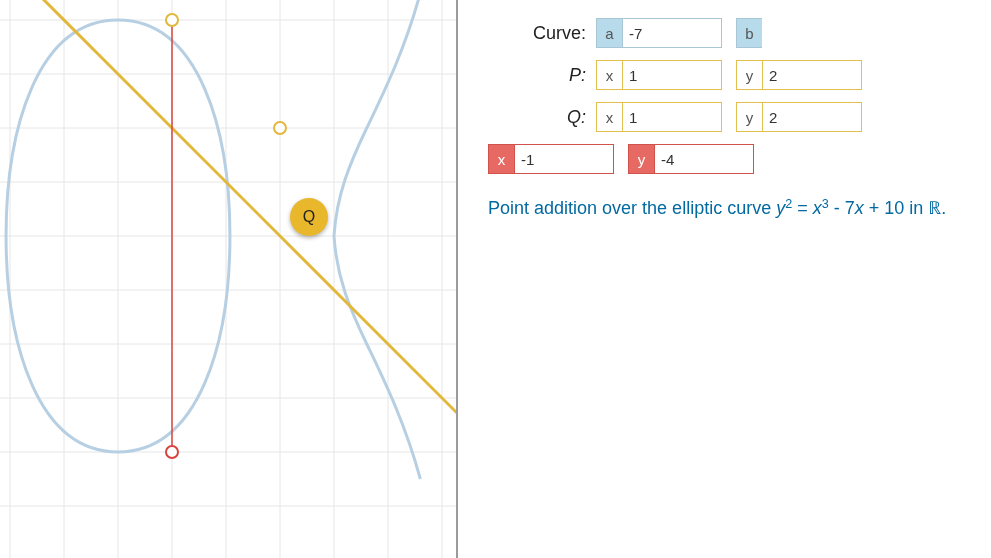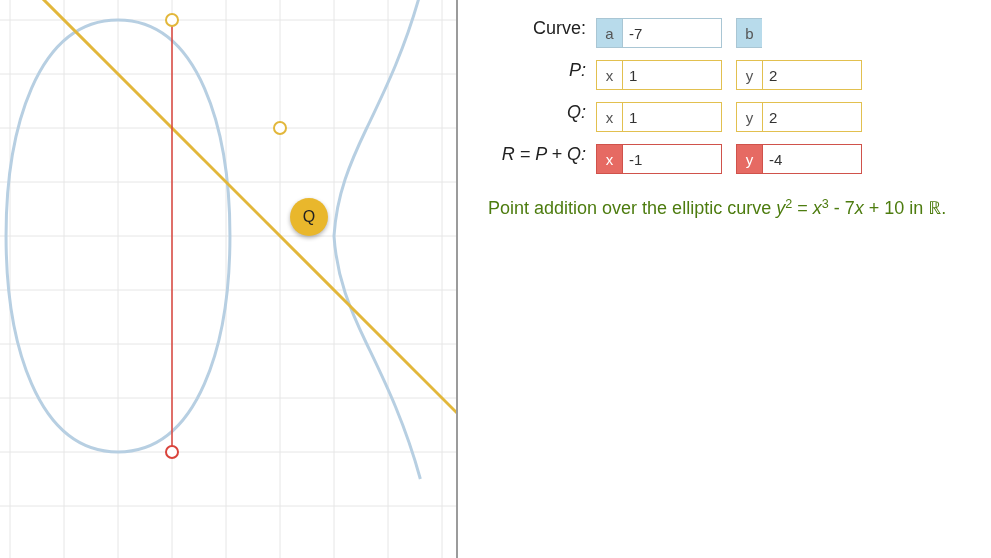--- a/index.html
+++ b/index.html
@@ -1,33 +1,33 @@
 <!DOCTYPE html>
 <html><head>
 <meta charset="utf-8">
 <style>
   * { box-sizing: border-box; }
   html, body { margin: 0; padding: 0; font-family: "Segoe UI", Arial, sans-serif; background: #fff; }
   .page { width: 991px; height: 558px; display: flex; position: relative; }
   .graph-pane { width: 458px; height: 558px; border-right: 2px solid #9b9b9b; position: relative; overflow: hidden; background: #fff; }
   .graph-pane svg { position: absolute; left: 0; top: 0; }
   .form-pane { flex: 1; padding: 18px 10px 0 30px; }
-  .row { display: flex; align-items: flex-start; margin-bottom: 12px; }
+  .row { display: flex; align-items: center; margin-bottom: 12px; }
   .row-label { width: 108px; text-align: right; padding-right: 10px; font-size: 18px; color: #222; font-style: normal; }
   .row-label .it { font-style: italic; }
   .field { display: flex; align-items: stretch; height: 30px; margin-right: 14px; }
   .field .tag { width: 26px; display: flex; align-items: center; justify-content: center; font-size: 15px; color: #555; border: 1px solid; border-right: none; }
   .field .inp { width: 100px; border: 1px solid; font-size: 15px; padding: 0 6px; outline: none; background: #fff; color: #333; }
   .curve .tag { background: #b8dbeb; border-color: #a9c6d4; }
   .curve .inp { border-color: #a9c6d4; }
   .pq .tag { background: #fff; border-color: #e2c04f; }
   .pq .inp { border-color: #e2c04f; }
   .r .tag { background: #e66a63; border-color: #d0524b; color: #fff; }
   .r .inp { border-color: #d0524b; }
-  .caption { margin-top: 22px; font-size: 18px; color: #4d7c0f; line-height: 1.4; white-space: nowrap; }
+  .caption { margin-top: 22px; font-size: 18px; color: #0369a1; line-height: 1.4; white-space: nowrap; }
   .caption .it { font-style: italic; }
   .caption .sup { font-size: 0.7em; position: relative; top: -0.5em; }
   .caption .rr { font-family: serif; }
   .q-marker { position: absolute; width: 38px; height: 38px; border-radius: 50%; background: #e9b72c; box-shadow: 0 2px 4px rgba(0,0,0,0.3); display: flex; align-items: center; justify-content: center; font-size: 16px; color: #222; }
   .pt-ring { fill: #fff; stroke-width: 2; }
 </style>
 </head>
 <body>
 
 <div class="page">
@@ -107,21 +107,20 @@
         <div class="tag">x</div>
         <input class="inp" value="1" style="">
       </div>
       <div class="field pq">
         <div class="tag">y</div>
         <input class="inp" value="2" style="">
       </div>
     </div>
 
     <div class="row">
-      <div class="row-label"><span class="it">R = P + Q:</span></div>
       <div class="field r">
         <div class="tag">x</div>
         <input class="inp" value="-1" style="">
       </div>
       <div class="field r">
         <div class="tag">y</div>
         <input class="inp" value="-4" style="">
       </div>
     </div>
 

